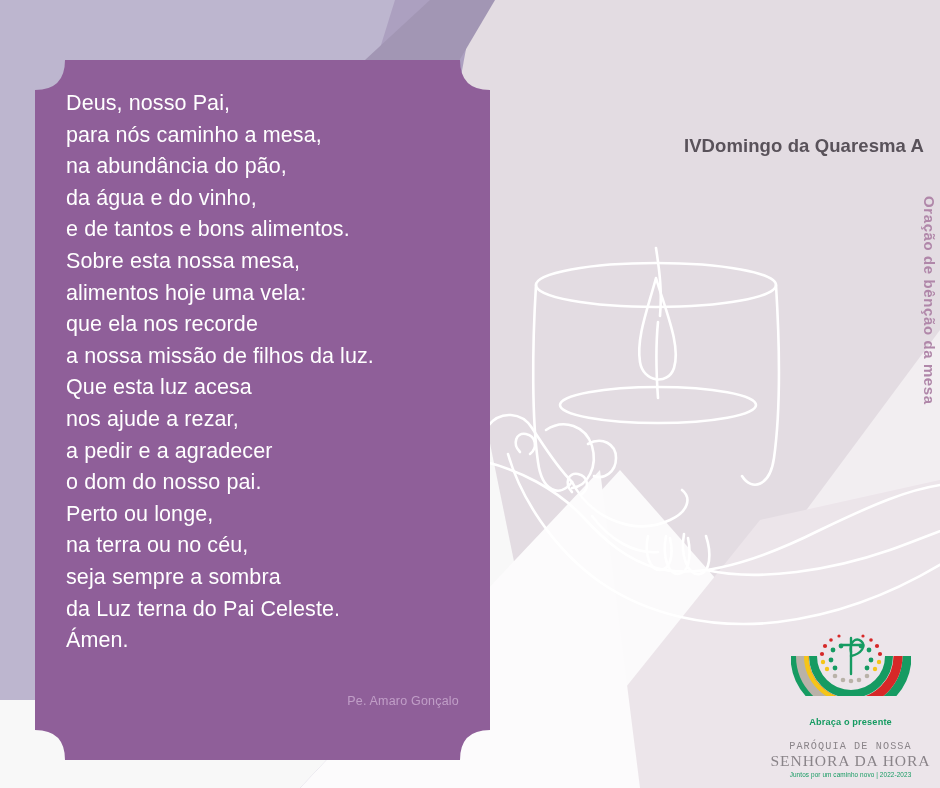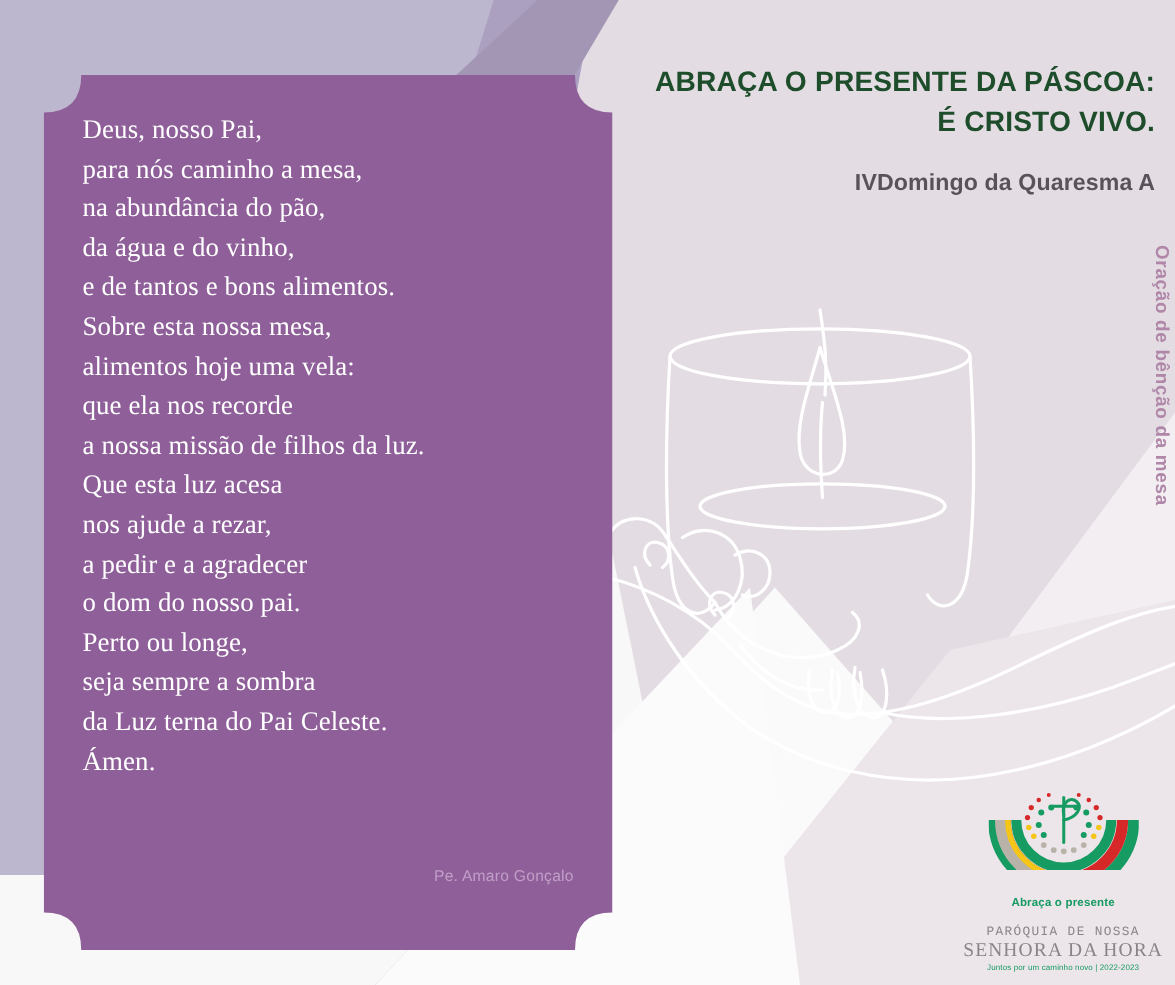--- a/index.html
+++ b/index.html
@@ -34,21 +34,21 @@
     box-sizing:border-box;
   }
   .poem{
     margin:0;padding:0;list-style:none;
     color:#ffffff;
     font-size:21.5px;
     line-height:31.6px;
     font-weight:400;
     letter-spacing:.1px;
   }
-  .poem li{white-space:nowrap;font-family:Liberation Serif, serif;}
+  .poem li{white-space:nowrap;}
   .attribution{
     position:absolute;
     right:31px;bottom:52px;
     color:#c9a9cf;
     font-size:12.5px;
     letter-spacing:.2px;
     opacity:.85;
   }
 
   
@@ -196,24 +196,20 @@
       <path d="M132,286 C150,310 174,324 198,322"></path>
 
       <path d="M188,306 C184,324 190,340 200,340 C210,340 214,326 210,308"></path>
       <path d="M206,306 C202,326 208,344 218,344 C228,344 232,328 228,308"></path>
       <path d="M224,304 C220,326 228,346 240,344 C250,342 252,324 246,306"></path>
 
       <path d="M246,340 C300,352 372,340 430,320 C452,312 472,304 488,298"></path>
     </g>
   </svg>
 
-  <div class="headline">
-    <span class="l1">ABRAÇA O PRESENTE DA PÁSCOA:</span>
-    <span class="l2">É CRISTO VIVO.</span>
-  </div>
   <div class="subtitle">IVDomingo da Quaresma A</div>
 
   <div class="vlabel">Oração de bênção da mesa</div>
 
   <div class="card">
     <svg class="card-bg" viewBox="0 0 455 700" preserveAspectRatio="none">
 
       <path d="M0,30 L0,670 Q30,670 30,700 L425,700 Q425,670 455,670
                L455,30 Q425,30 425,0 L30,0 Q30,30 0,30 Z" fill="#8f5f99"></path>
     </svg>
@@ -226,20 +222,21 @@
         <li>e de tantos e bons alimentos.</li>
         <li>Sobre esta nossa mesa,</li>
         <li>alimentos hoje uma vela:</li>
         <li>que ela nos recorde</li>
         <li>a nossa missão de filhos da luz.</li>
         <li>Que esta luz acesa</li>
         <li>nos ajude a rezar,</li>
         <li>a pedir e a agradecer</li>
         <li>o dom do nosso pai.</li>
         <li>Perto ou longe,</li>
+        <li>na terra ou no céu,</li>
         <li>seja sempre a sombra</li>
         <li>da Luz terna do Pai Celeste.</li>
         <li>Ámen.</li>
       </ul>
     </div>
     <div class="attribution">Pe. Amaro Gonçalo</div>
   </div>
 
   <div class="logo">
     <svg class="logo-mark" viewBox="0 0 120 66">

